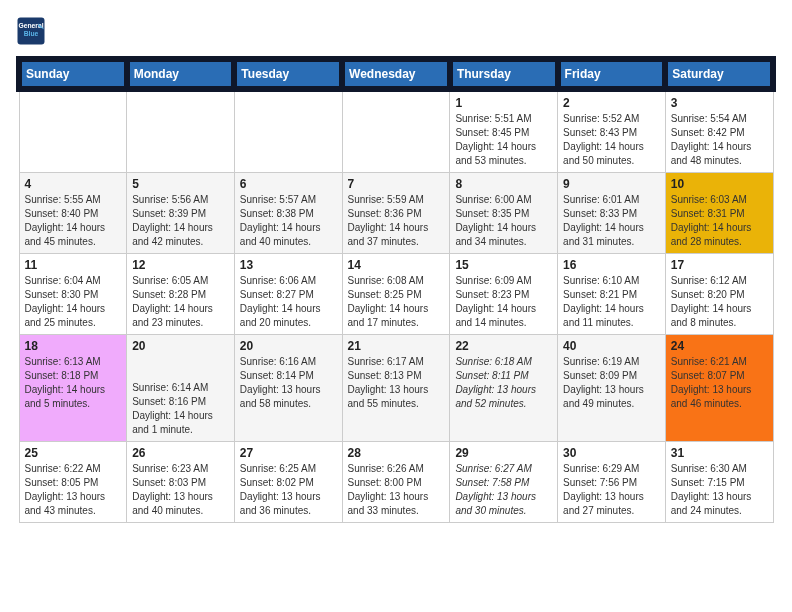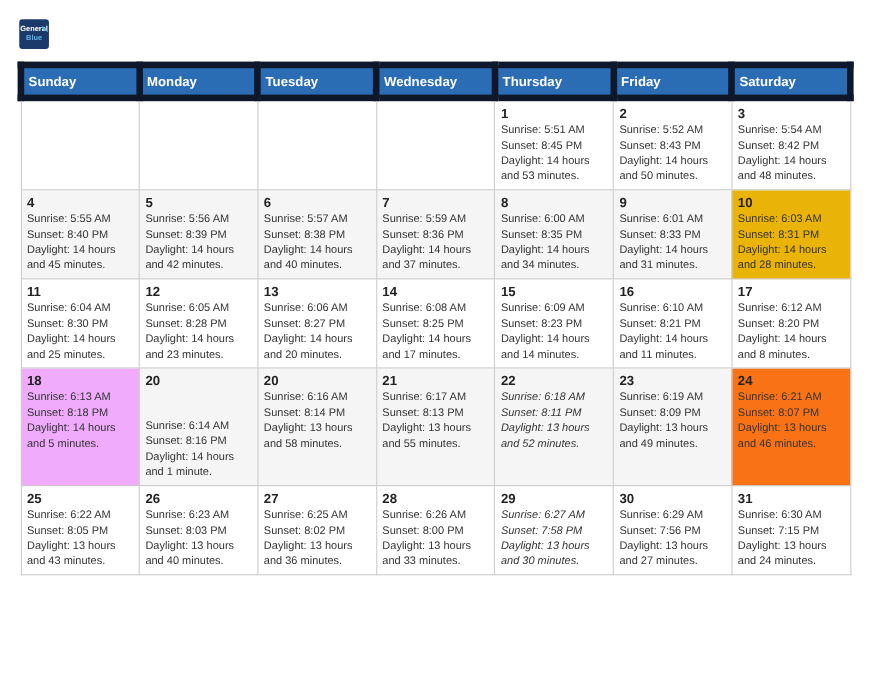--- a/index.html
+++ b/index.html
@@ -269,21 +269,21 @@
 and 55 minutes.</div>
         </td>
         <td style="background: rgb(245, 245, 245);">
           <span class="day-num">22</span>
           <div class="day-info" style="white-space: pre-line; font-style: italic;">Sunrise: 6:18 AM
 Sunset: 8:11 PM
 Daylight: 13 hours
 and 52 minutes.</div>
         </td>
         <td style="background: rgb(245, 245, 245);">
-          <span class="day-num">23</span>
+          <span class="day-num">40</span>
           <div class="day-info" style="white-space: pre-line;">Sunrise: 6:19 AM
 Sunset: 8:09 PM
 Daylight: 13 hours
 and 49 minutes.</div>
         </td>
         <td style="background: #f97316;">
           <span class="day-num">24</span>
           <div class="day-info" style="white-space: pre-line;">Sunrise: 6:21 AM
 Sunset: 8:07 PM
 Daylight: 13 hours

